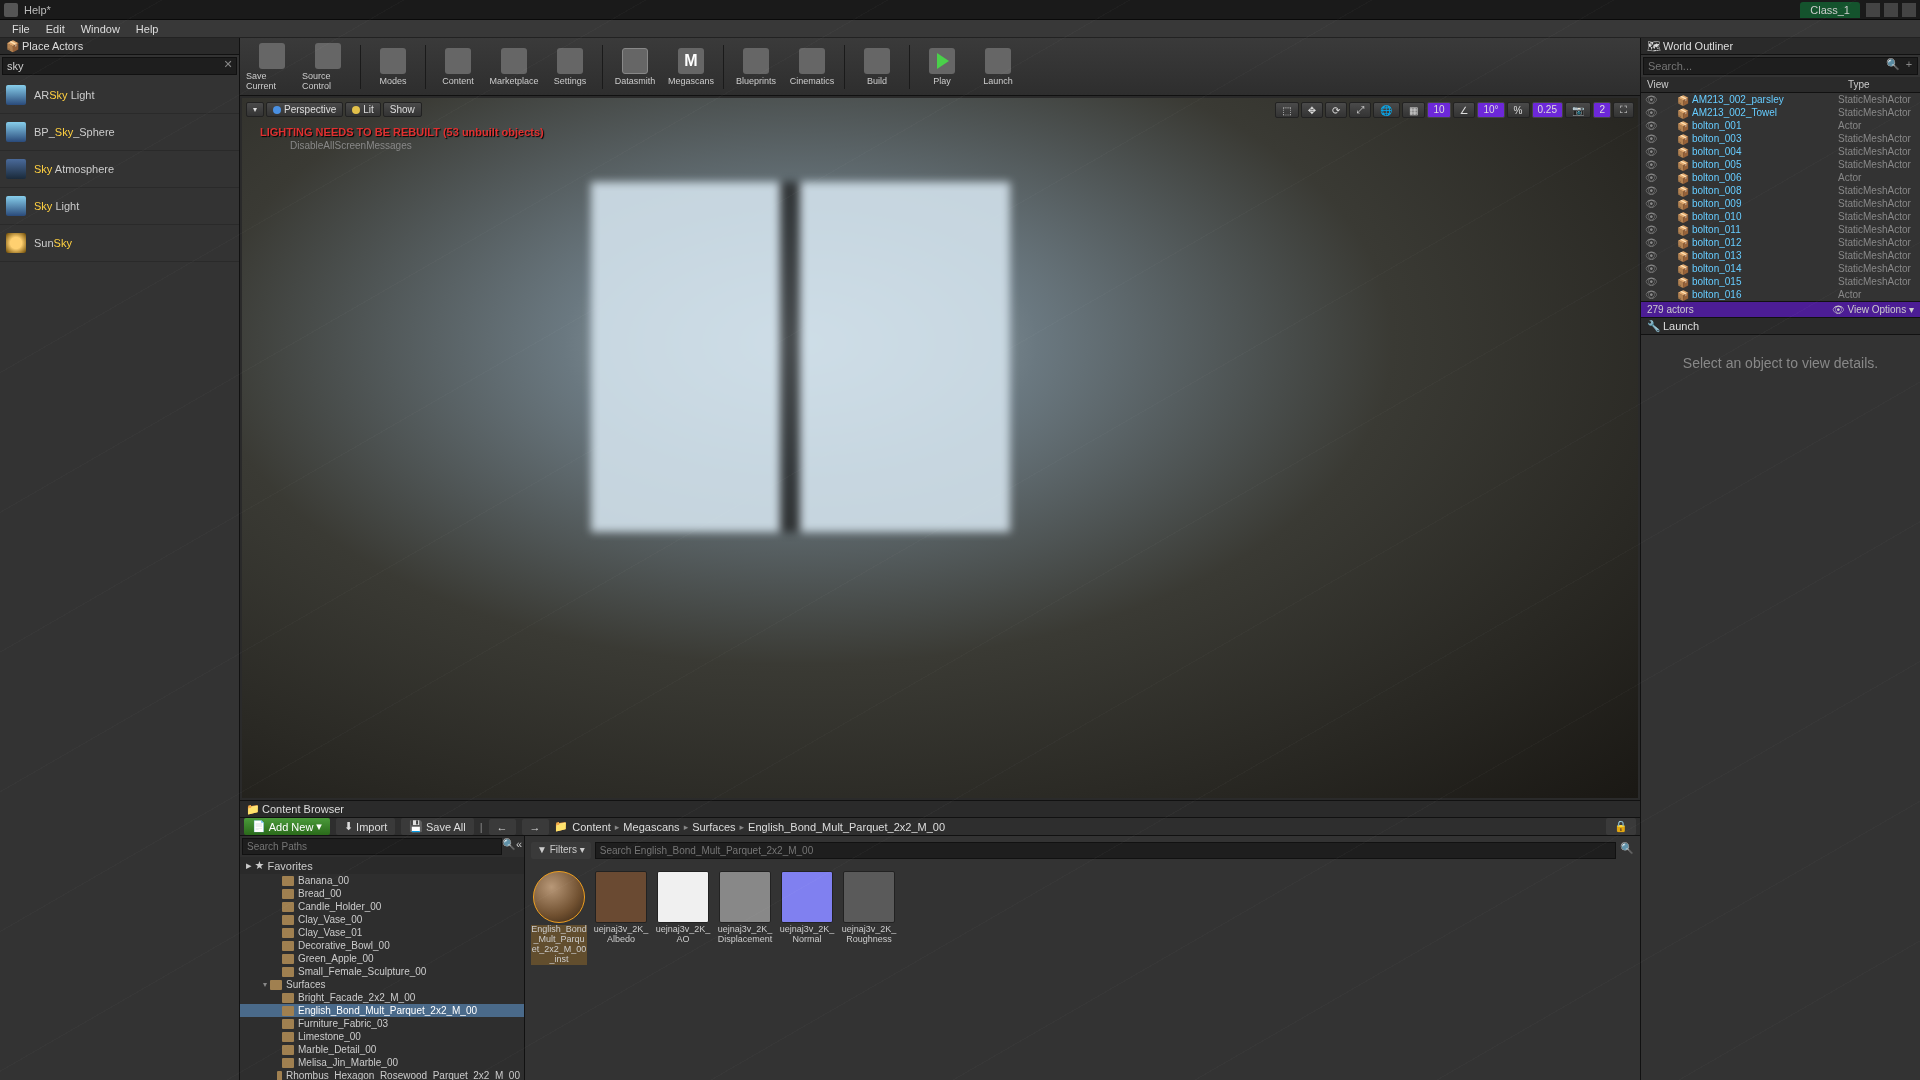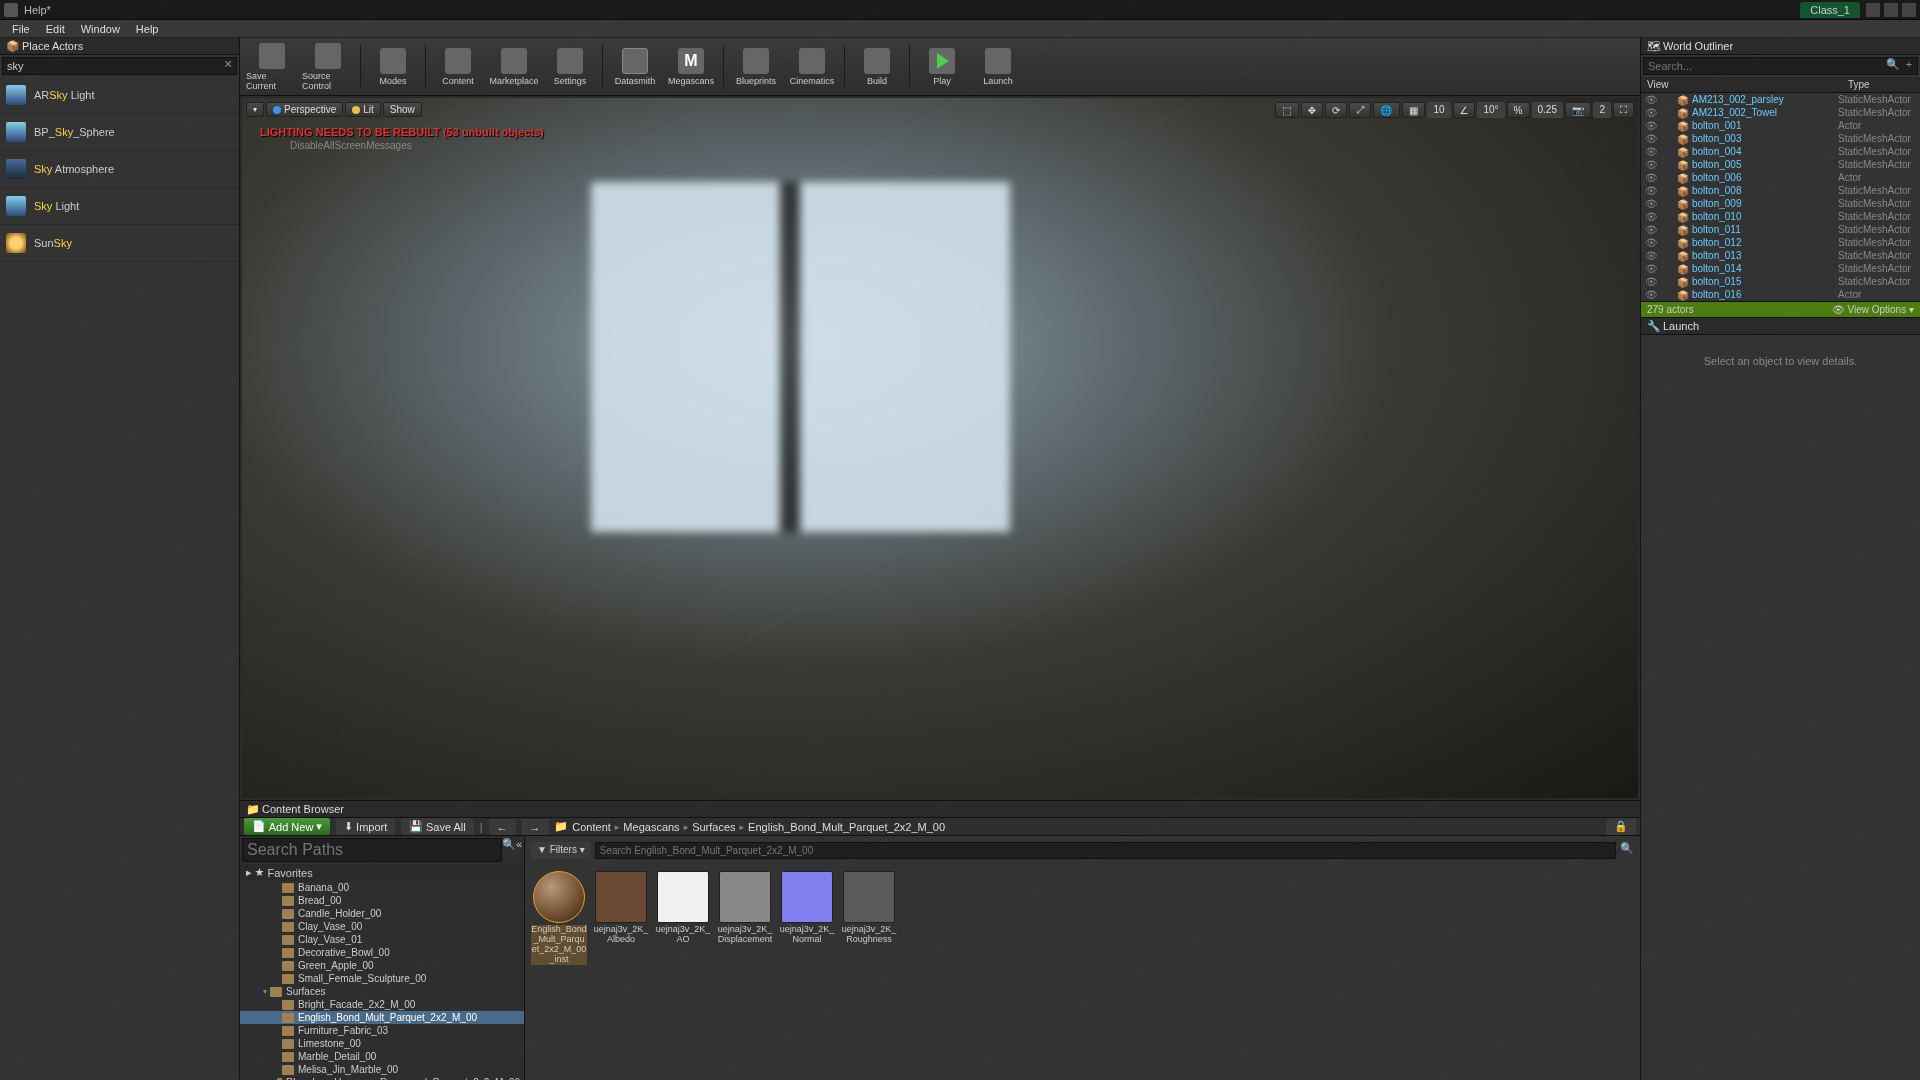--- a/index.html
+++ b/index.html
@@ -58,59 +58,59 @@
 
 
 .viewport-wrap { flex: 1; position: relative; background: #111; margin: 2px; }
 .viewport-toolbar-left { position: absolute; top: 4px; left: 4px; display: flex; gap: 2px; z-index: 2; }
 .viewport-toolbar-right { position: absolute; top: 4px; right: 4px; display: flex; gap: 2px; z-index: 2; }
 .vp-btn { background: linear-gradient(#4a4a4a,#333); border: 1px solid #222; padding: 1px 6px; font-size: 10px; color: #ddd; cursor: pointer; display: flex; align-items: center; gap: 3px; border-radius: 2px; }
 .vp-btn .dot { width: 8px; height: 8px; border-radius: 50%; display: inline-block; }
 .vp-btn .dot.blue { background: #4a90e2; }
 .vp-btn .dot.yellow { background: #e2c04a; }
 .vp-btn .chev { font-size: 8px; }
-.vp-num { background: #404040; border: 1px solid #444; padding: 1px 5px; font-size: 10px; color: #ddd; border-radius: 2px; }
+.vp-num { background: #6d28d9; border: 1px solid #444; padding: 1px 5px; font-size: 10px; color: #ddd; border-radius: 2px; }
 .viewport-canvas { position: absolute; inset: 0; background: radial-gradient(ellipse at 40% 35%, #aab8c0 0%, #6a7880 20%, #3a3a34 50%, #1a1814 100%); overflow: hidden; }
 .viewport-canvas::before { content: ""; position: absolute; left: 25%; top: 12%; width: 30%; height: 50%; background: linear-gradient(90deg, rgba(210,225,235,0.9) 0%, rgba(210,225,235,0.9) 45%, rgba(30,30,30,0.7) 45%, rgba(30,30,30,0.7) 50%, rgba(210,225,235,0.9) 50%, rgba(210,225,235,0.9) 100%); filter: blur(4px); }
 .viewport-msg { position: absolute; top: 28px; left: 18px; color: #e03030; font-size: 11px; font-weight: bold; z-index: 2; text-shadow: 1px 1px 1px #000; }
 .viewport-sub { position: absolute; top: 42px; left: 48px; color: #888; font-size: 10px; z-index: 2; }
 
 
 .right-col { grid-row: 1 / 3; grid-column: 3; background: #333; border-left: 1px solid #111; display: flex; flex-direction: column; }
 .outliner { flex: 0 0 238px; display: flex; flex-direction: column; border-bottom: 1px solid #111; }
 .outliner-search { display: flex; margin: 2px; background: #1e1e1e; border: 1px solid #111; }
 .outliner-search input { flex: 1; background: transparent; border: none; color: #ccc; padding: 2px 4px; font-size: 11px; outline: none; }
 .outliner-search .sicon { width: 16px; text-align: center; color: #888; }
 .outliner-header { display: flex; background: #2a2a2a; border-bottom: 1px solid #111; font-size: 10px; }
 .outliner-header .col-label { flex: 1; padding: 2px 6px; }
 .outliner-header .col-type { width: 78px; padding: 2px 6px; }
 .outliner-list { flex: 1; overflow-y: auto; }
 .outliner-row { display: flex; align-items: center; padding: 0 4px; font-size: 10px; height: 13px; }
 .outliner-row .eye { width: 14px; color: #888; }
 .outliner-row .obj-icon { width: 12px; height: 10px; margin-right: 3px; margin-left: 18px; }
 .outliner-row .obj-name { flex: 1; color: #6cf; }
 .outliner-row .obj-type { width: 78px; color: #888; }
-.outliner-footer { display: flex; justify-content: space-between; padding: 2px 6px; background: #4d7c0f; font-size: 10px; border-top: 1px solid #111; }
+.outliner-footer { display: flex; justify-content: space-between; padding: 2px 6px; background: #4c1d95; font-size: 10px; border-top: 1px solid #111; }
 .outliner-footer .view-opts { cursor: pointer; }
 .details { flex: 1; display: flex; flex-direction: column; }
-.details-body { flex: 1; display: flex; align-items: flex-start; justify-content: center; padding-top: 20px; color: #888; font-size: 11px; }
+.details-body { flex: 1; display: flex; align-items: flex-start; justify-content: center; padding-top: 20px; color: #888; font-size: 14px; }
 
 
 .content-browser { grid-row: 2; grid-column: 2; background: #333; border-top: 1px solid #111; display: flex; flex-direction: column; }
 .cb-toolbar { height: 22px; background: #2e2e2e; display: flex; align-items: center; padding: 0 4px; gap: 6px; border-bottom: 1px solid #111; }
 .cb-btn { padding: 2px 8px; font-size: 11px; cursor: pointer; border-radius: 2px; display: flex; align-items: center; gap: 3px; }
 .cb-btn.green { background: linear-gradient(#4a9a3a,#2a6a1a); color: #fff; }
 .cb-btn.plain { background: #3a3a3a; color: #ddd; }
 .cb-nav { display: flex; align-items: center; gap: 4px; color: #ddd; }
 .cb-crumb { cursor: pointer; }
 .cb-arrow { color: #888; font-size: 9px; }
 .cb-body { flex: 1; display: flex; }
 .cb-left { width: 285px; background: #2e2e2e; border-right: 1px solid #111; display: flex; flex-direction: column; }
 .cb-search-row { display: flex; margin: 2px; }
-.cb-search-row input { flex: 1; background: #1e1e1e; border: 1px solid #111; color: #ccc; padding: 2px 4px; font-size: 16px; outline: none; }
+.cb-search-row input { flex: 1; background: #1e1e1e; border: 1px solid #111; color: #ccc; padding: 2px 4px; font-size: 10px; outline: none; }
 .cb-fav { background: #2a2a2a; padding: 2px 6px; font-size: 11px; display: flex; align-items: center; gap: 3px; }
 .cb-tree { flex: 1; overflow-y: auto; font-size: 10px; }
 .cb-tree-item { display: flex; align-items: center; padding: 1px 4px; cursor: pointer; }
 .cb-tree-item.selected { background: #4a6a8a; color: #fff; }
 .cb-tree-item .exp { width: 10px; text-align: center; color: #888; font-size: 8px; }
 .cb-tree-item .ficon { width: 12px; height: 10px; background: #a08050; margin-right: 4px; border-radius: 1px; }
 .cb-tree-item.d1 { padding-left: 20px; }
 .cb-tree-item.d2 { padding-left: 32px; }
 .cb-right { flex: 1; display: flex; flex-direction: column; }
 .cb-filter-row { display: flex; margin: 6px; gap: 4px; }

